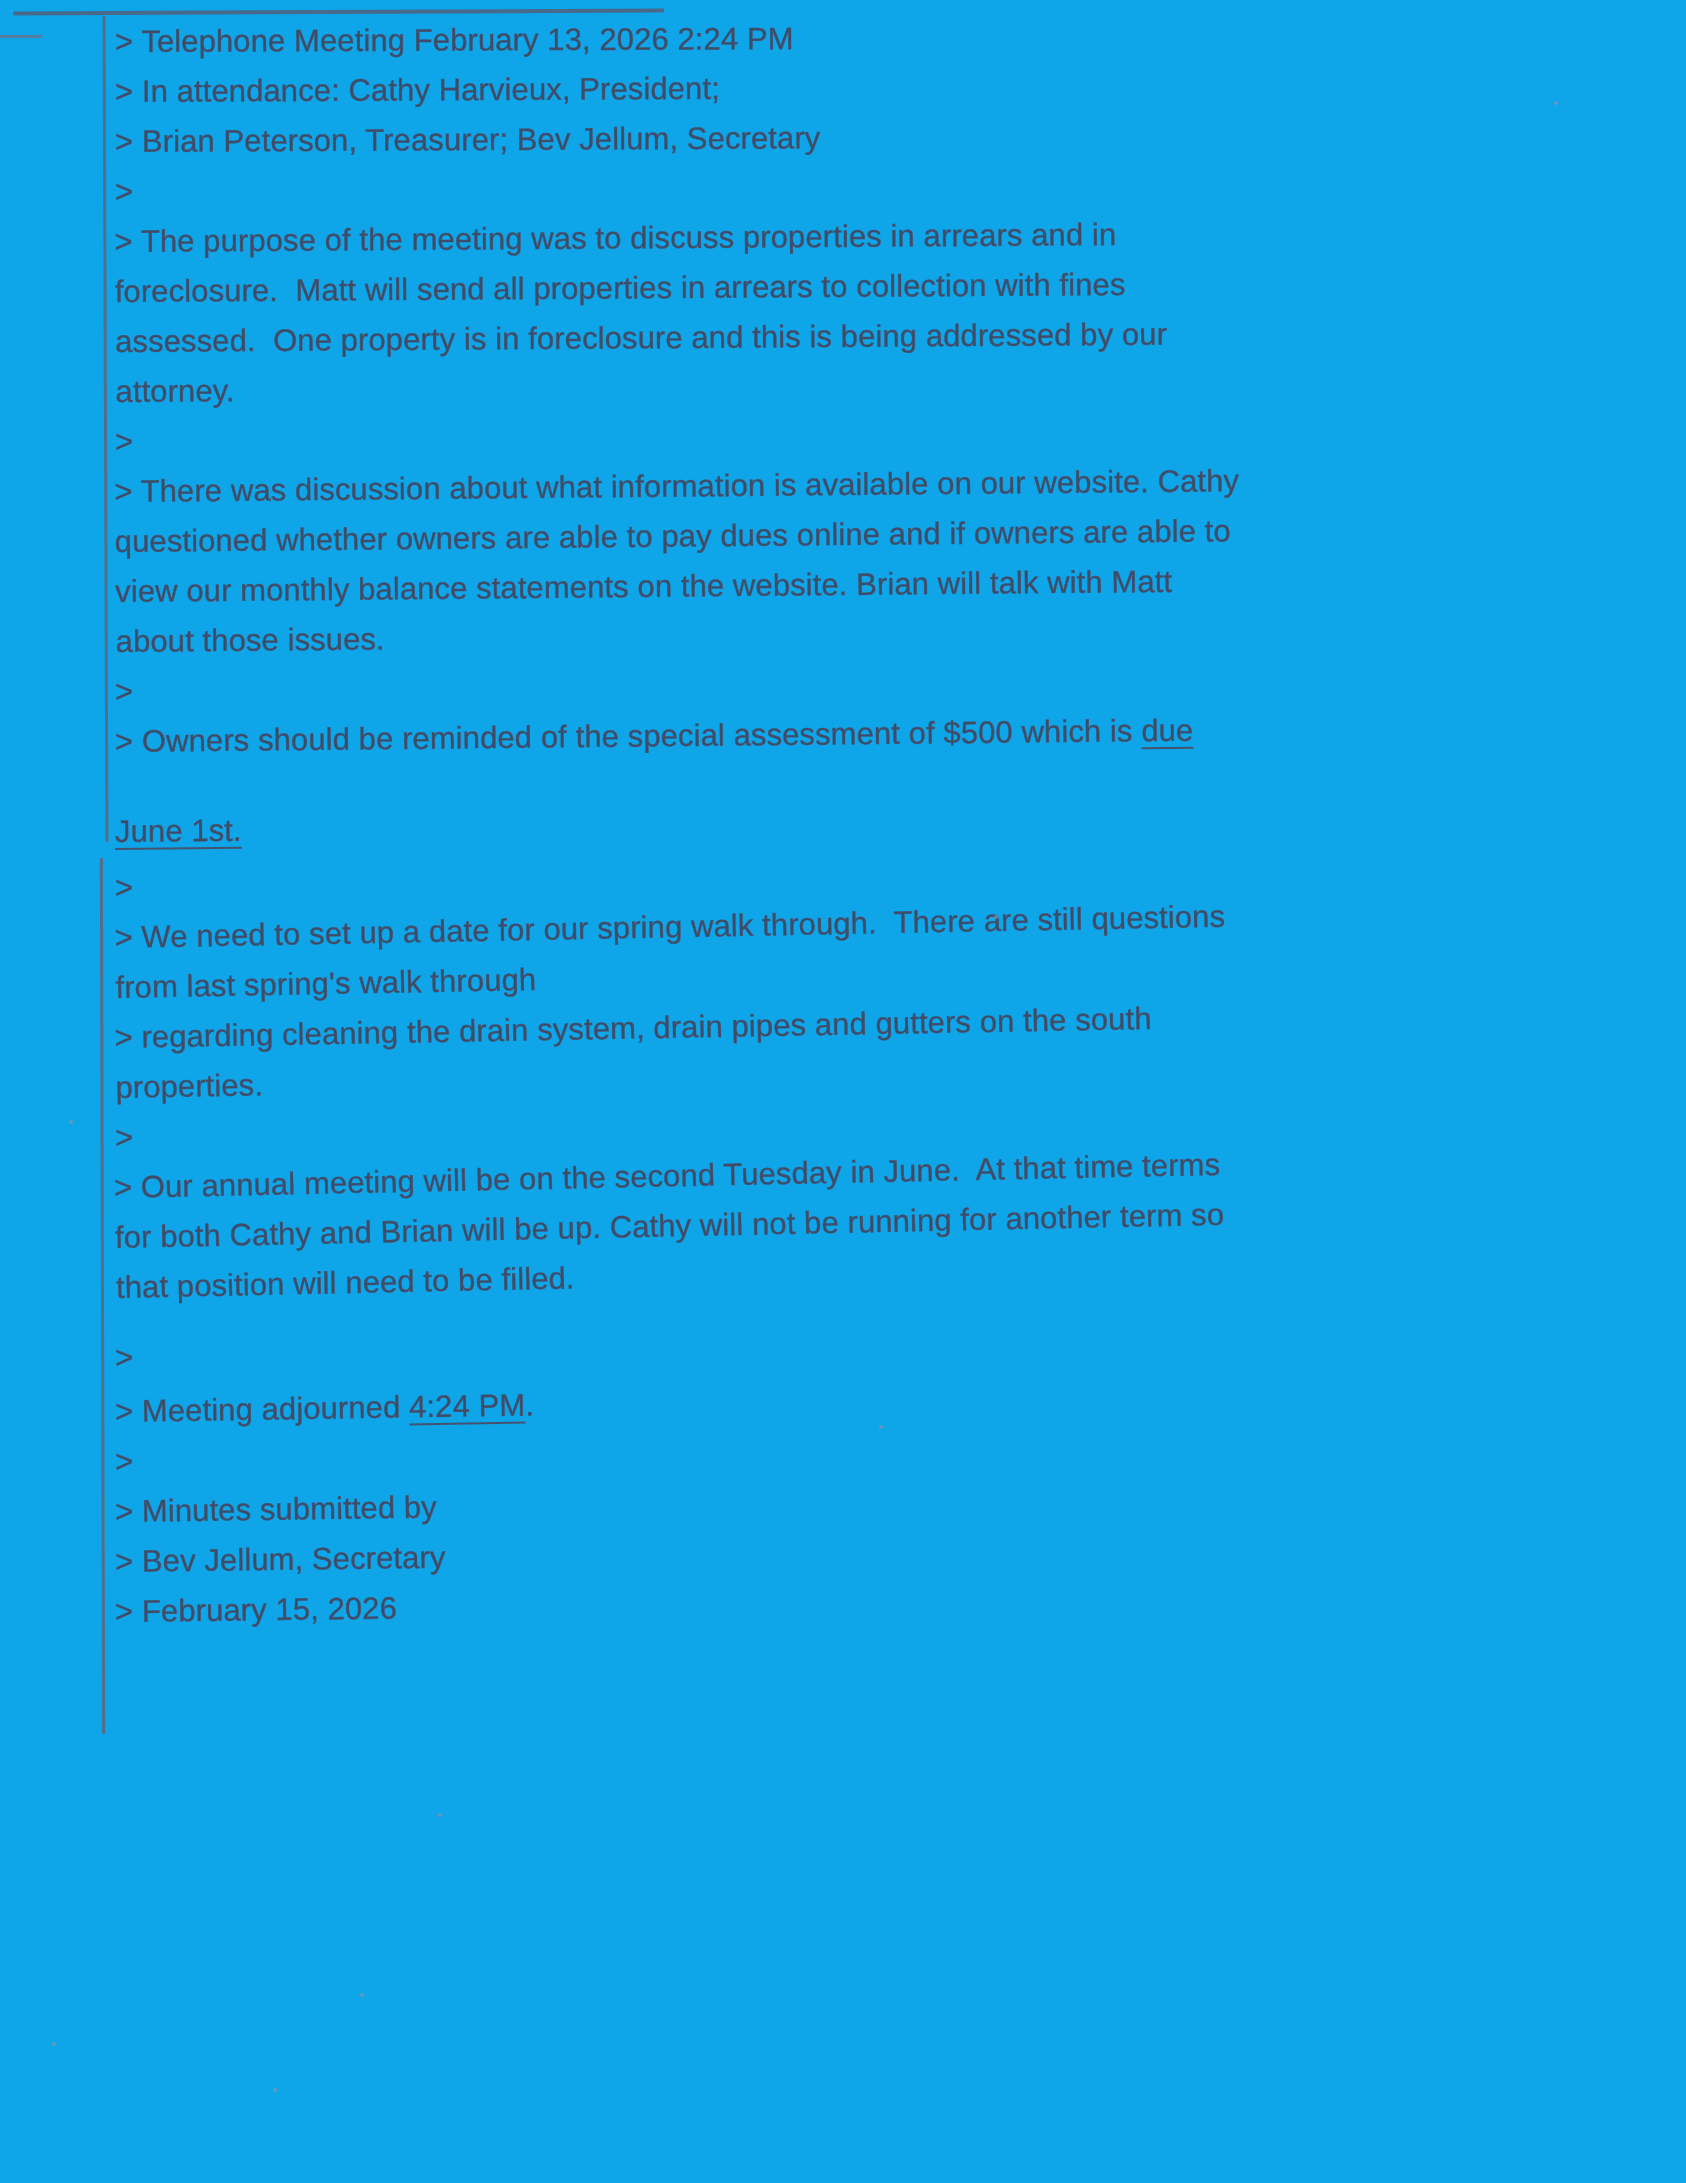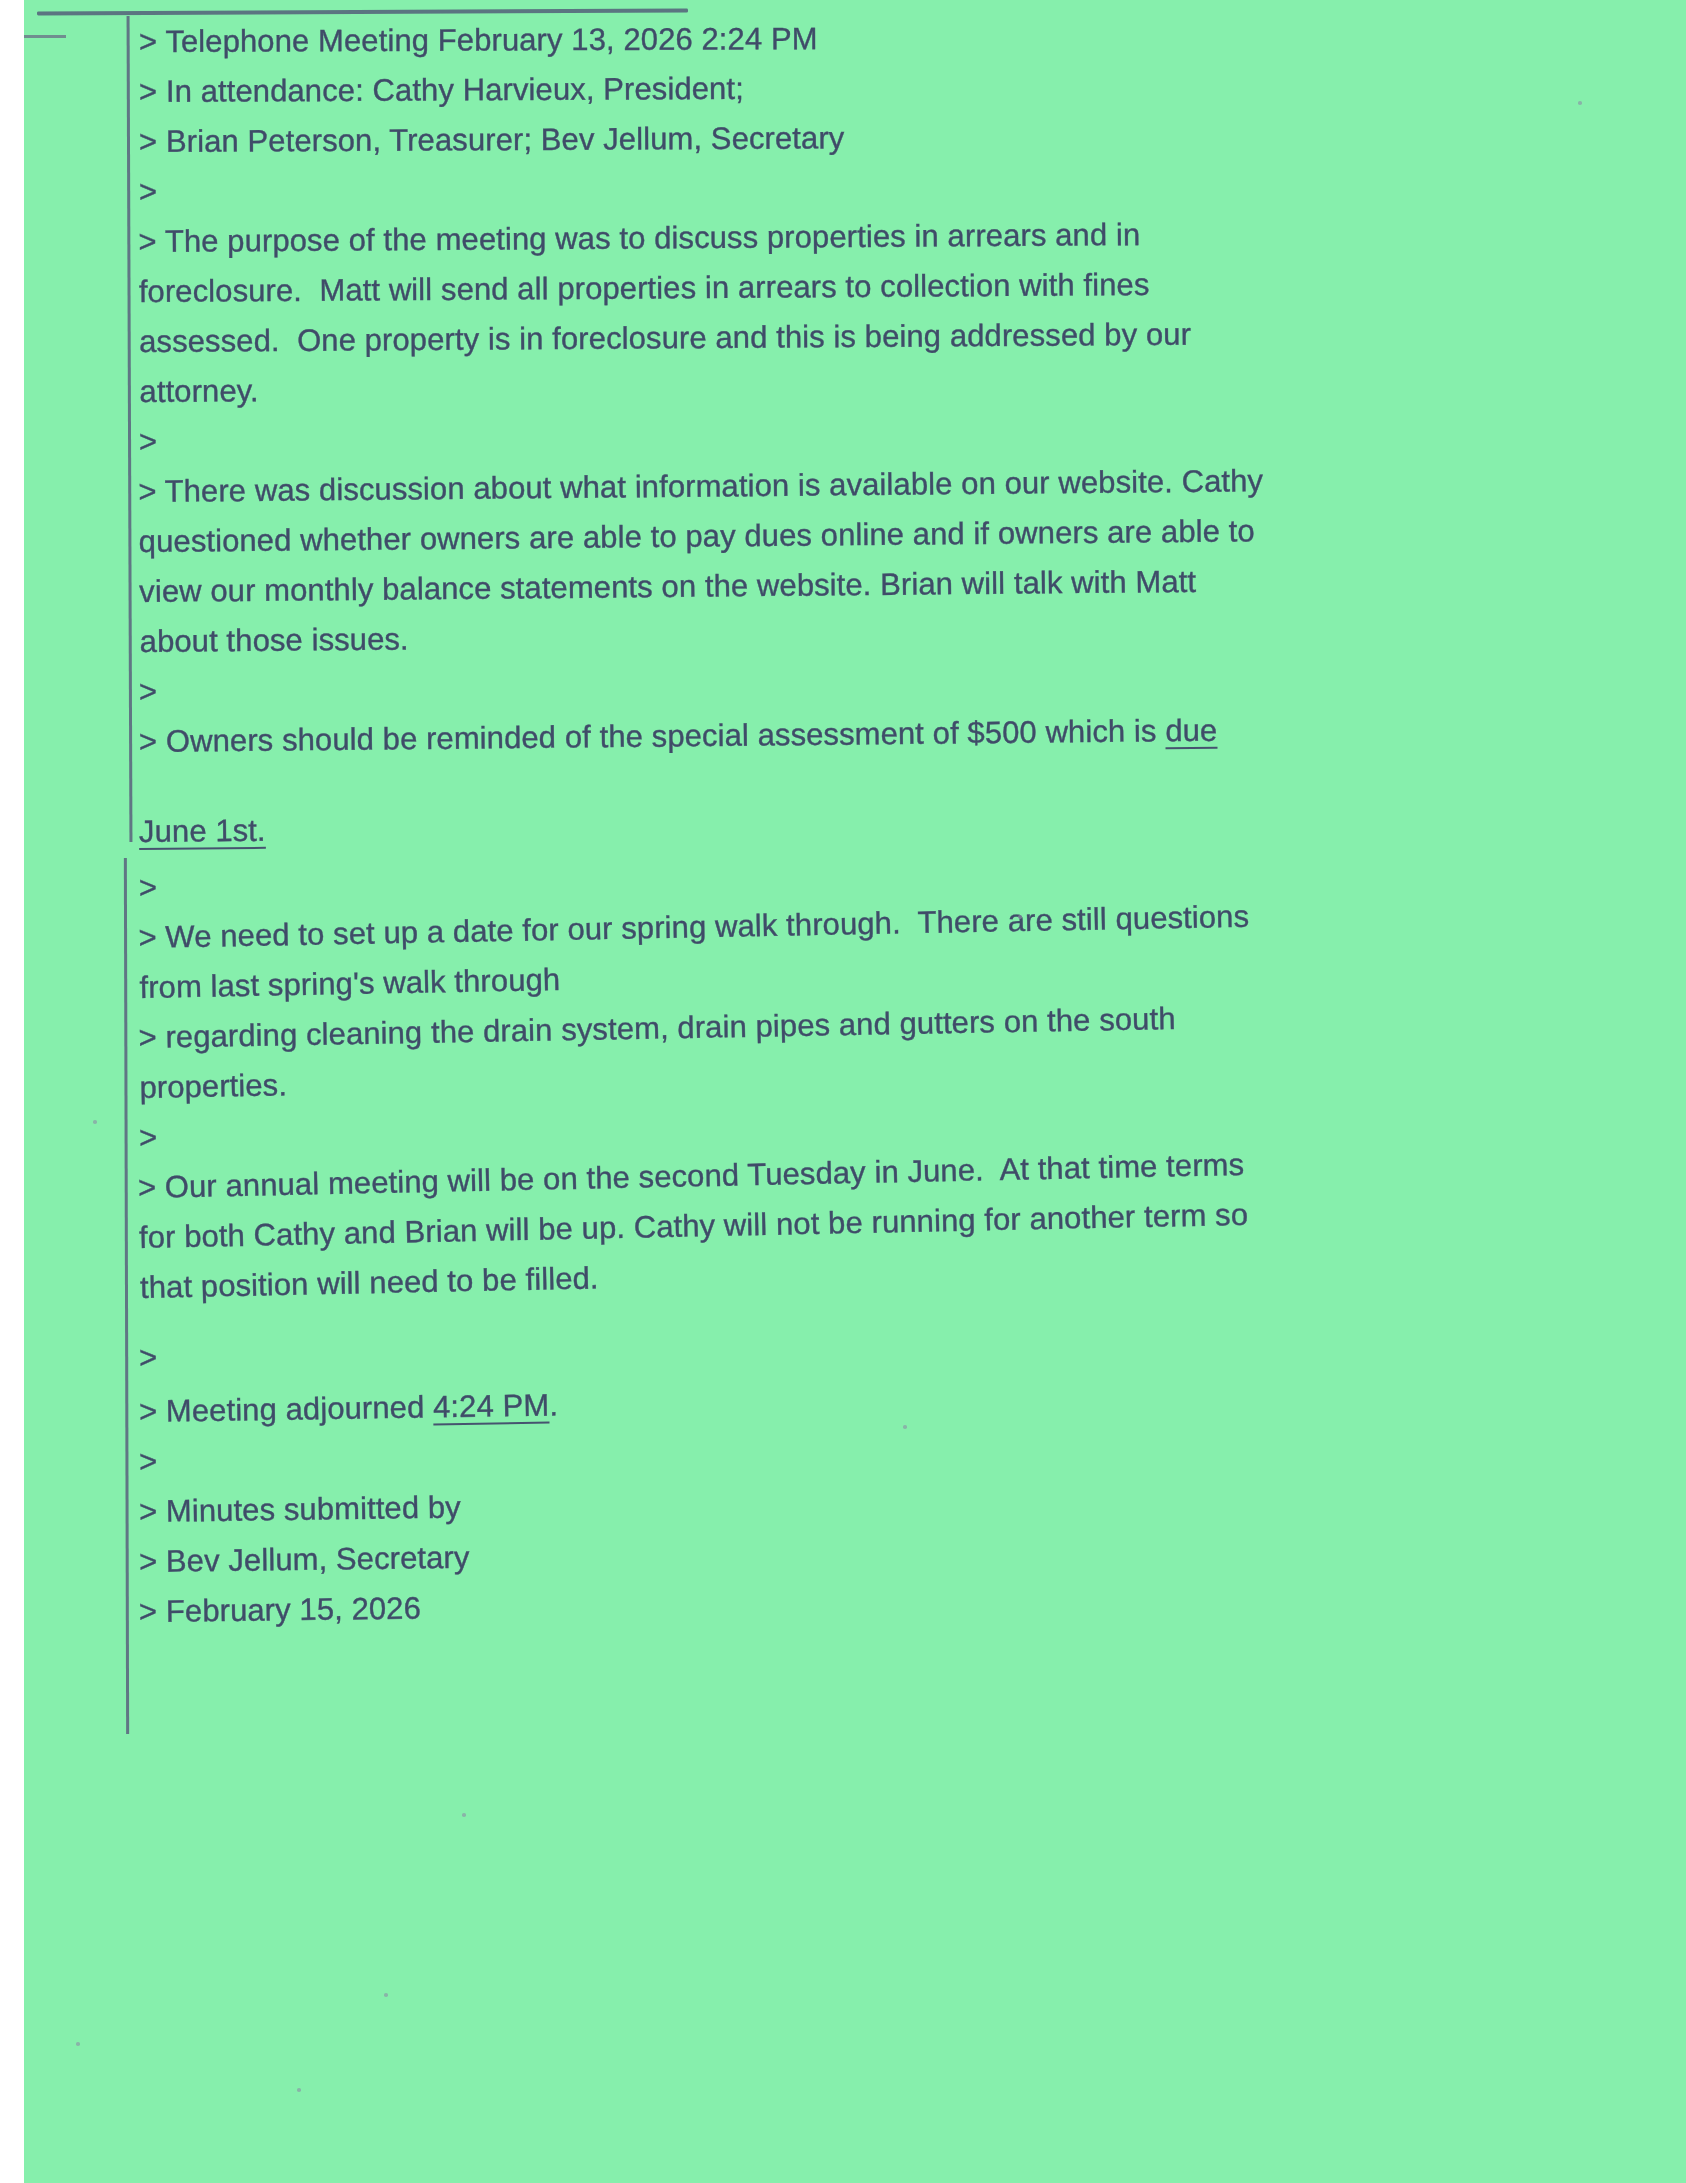--- a/index.html
+++ b/index.html
@@ -10,22 +10,21 @@
     width: 1687px;
     height: 2183px;
     background: #ffffff;
     font-family: "Liberation Sans", sans-serif;
     position: relative;
     overflow: hidden;
   }
   .page {
     position: absolute;
     inset: 0;
-    background: #86efac;
-    margin-left: 24px;
+    background: #0ea5e9;
   }
   
   .artifact-top-line {
     position: absolute;
     left: 13px;
     top: 10px;
     width: 651px;
     height: 3.6px;
     background: #545f79;
     transform: rotate(-0.25deg);

